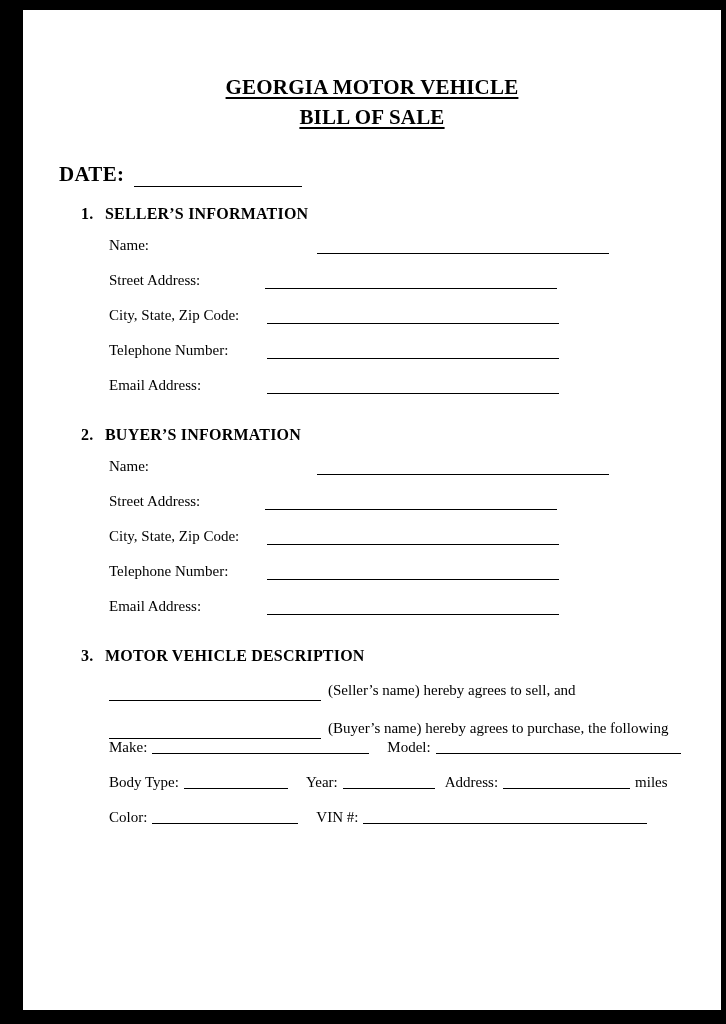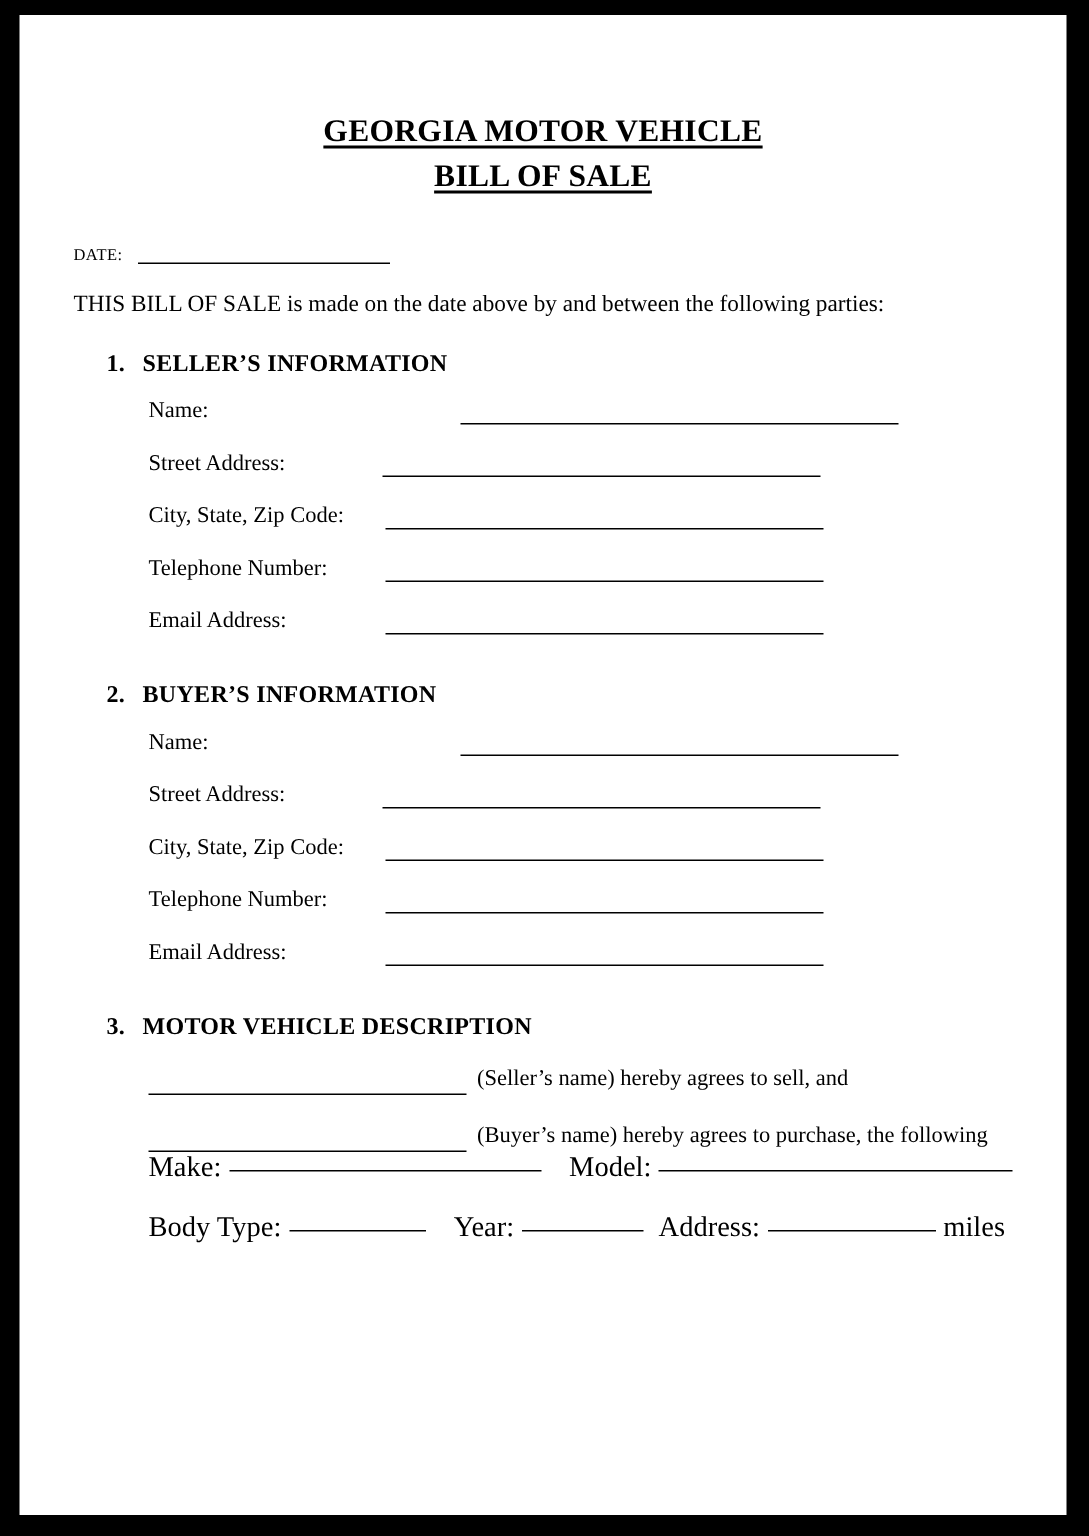--- a/index.html
+++ b/index.html
@@ -8,21 +8,21 @@
     background: #000000;
   }
   body {
     width: 726px;
     height: 1024px;
     font-family: "Liberation Serif", serif;
     color: #000000;
   }
   .page {
     position: absolute;
-    left: 13px;
+    left: 23px;
     top: 10px;
     width: 698px;
     height: 1000px;
     background: #ffffff;
     box-sizing: border-box;
     overflow: hidden;
   }
   .inner {
     padding: 62px 36px 0 36px;
   }
@@ -41,22 +41,22 @@
     text-underline-offset: 3px;
   }
   .date-row {
     margin-top: 28px;
     margin-bottom: 18px;
     font-size: 16px;
     display: flex;
     align-items: flex-end;
   }
   .date-label {
-    font-weight: normal;
-    font-size: 11px;
+    font-weight: bold;
+    font-size: 21px;
     letter-spacing: 0.3px;
   }
   .date-line {
     display: inline-block;
     width: 168px;
     border-bottom: 1px solid #000;
     margin-left: 10px;
     height: 13px;
   }
   .intro {
@@ -118,23 +118,23 @@
   .s3-text {
     line-height: 22px;
   }
   .s3-wrapline {
     margin-top: 0;
     margin-bottom: 16px;
     line-height: 22px;
   }
   .spec-row {
     display: flex;
-    align-items: flex-start;
+    align-items: center;
     margin-bottom: 18px;
-    font-size: 19px;
+    font-size: 15px;
     font-family: Liberation Serif, serif;
   }
   .spec-label {
     white-space: nowrap;
     margin-right: 5px;
   }
   .spec-line {
     border-bottom: 1px solid #000;
     height: 12px;
   }
@@ -150,21 +150,20 @@
     <div class="title-block">
       <div class="title-line"><span>GEORGIA MOTOR VEHICLE</span></div>
       <div class="title-line"><span>BILL OF SALE</span></div>
     </div>
 
     <div class="date-row">
       <span class="date-label">DATE:</span>
       <span class="date-line"></span>
     </div>
 
-    <div class="intro">THIS BILL OF SALE is made on the date above by and between the following parties:</div>
 
     <div class="section">
       <div class="section-head">
         <span class="section-num">1.</span>
         <span>SELLER’S INFORMATION</span>
       </div>
 
       <div class="field-row">
         <span class="field-label">Name:</span>
         <span class="field-line" style="width:292px;margin-left:146px;"></span>
@@ -249,17 +248,24 @@
           <span class="spec-line" style="width:104px;"></span>
           <span class="spacer-sm"></span>
           <span class="spec-label">Year:</span>
           <span class="spec-line" style="width:92px;"></span>
           <span class="spacer-xs"></span>
           <span class="spec-label">Address:</span>
           <span class="spec-line" style="width:127px;"></span>
           <span class="spec-label" style="margin-left:5px;">miles</span>
         </div>
 
+        <div class="spec-row">
+          <span class="spec-label">Color:</span>
+          <span class="spec-line" style="width:146px;"></span>
+          <span class="spacer-sm"></span>
+          <span class="spec-label">VIN #:</span>
+          <span class="spec-line" style="width:284px;"></span>
+        </div>
       </div>
     </div>
 
   </div>
 </div>
 
 </body></html>

